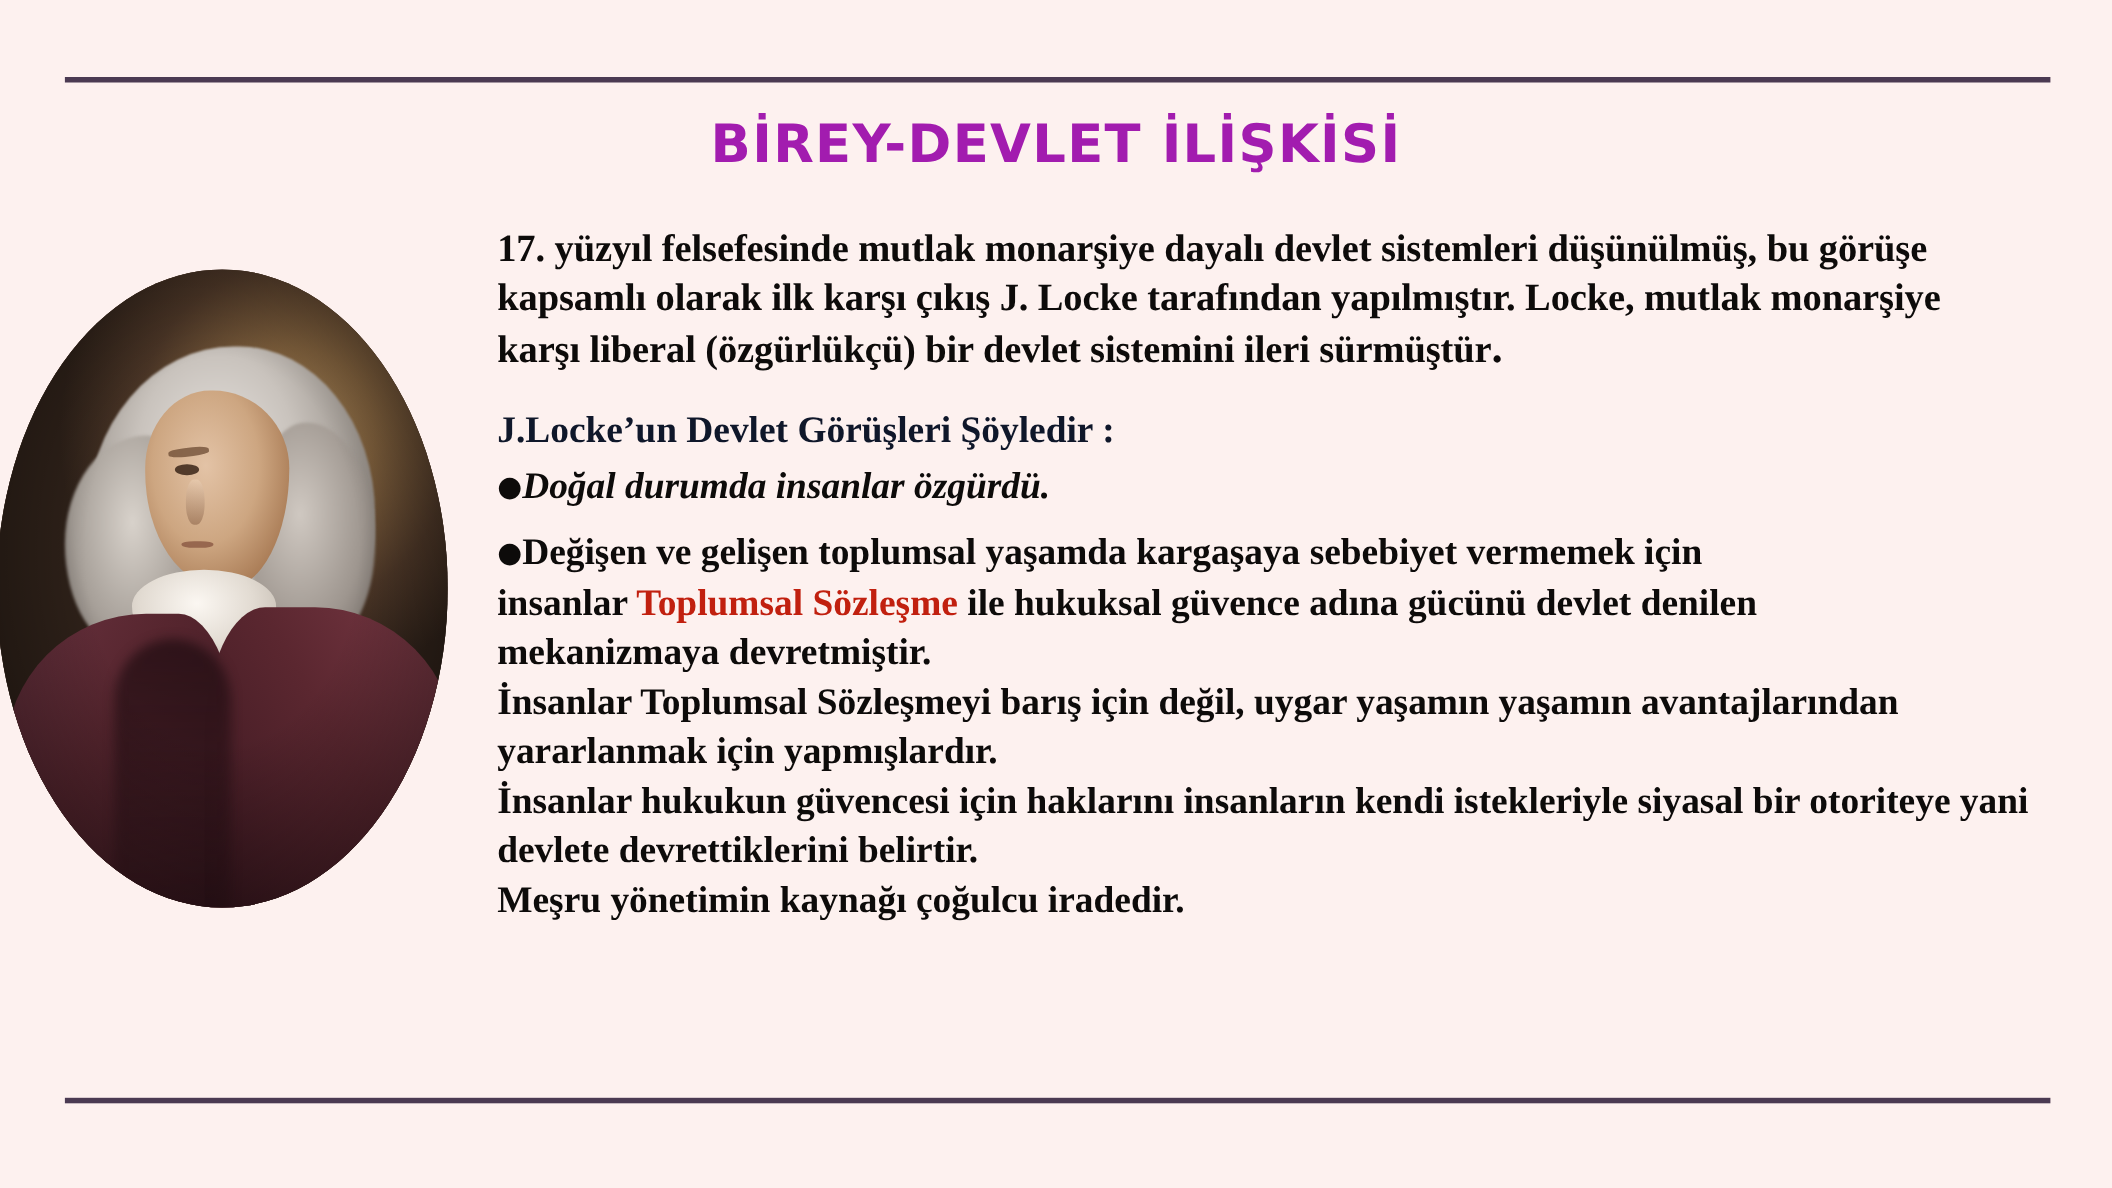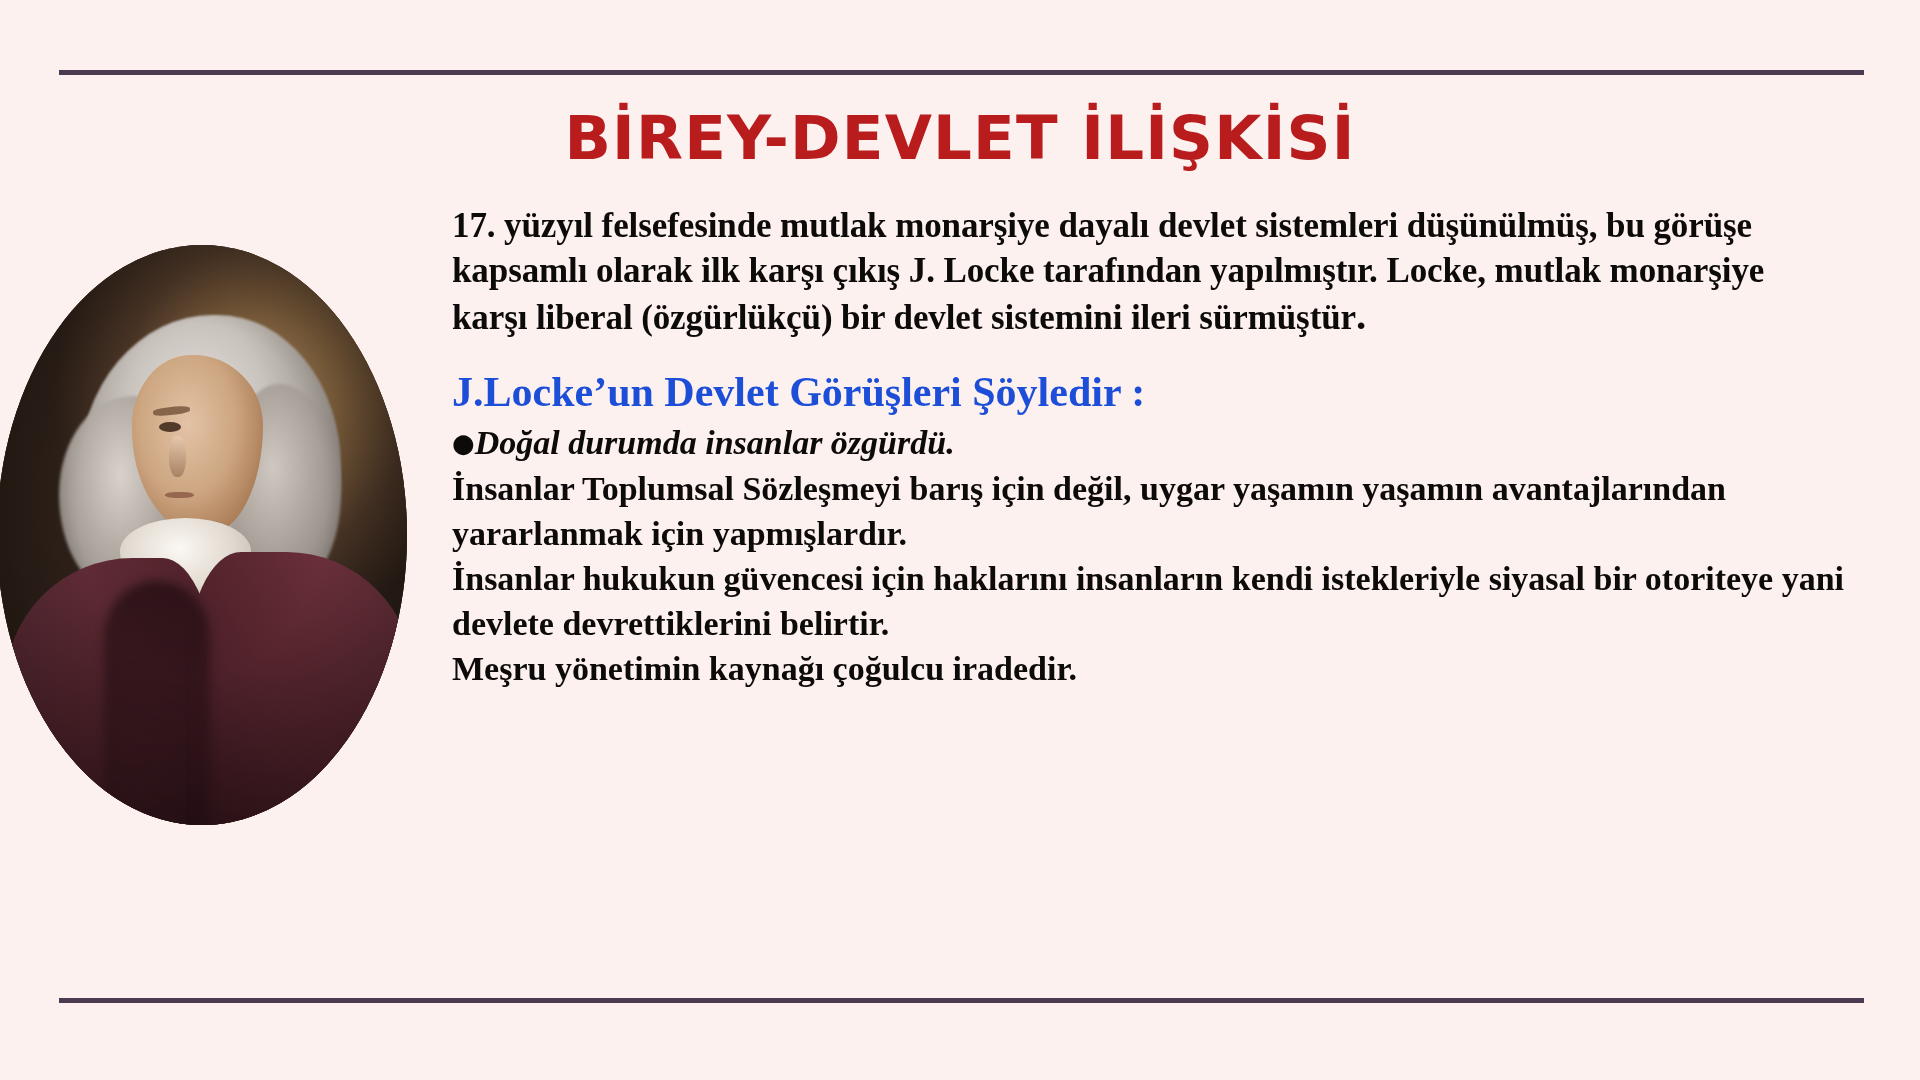--- a/index.html
+++ b/index.html
@@ -21,23 +21,23 @@
   }
   .rule.top { top:70px; }
   .rule.bottom { top:998px; }
 
   
   #title {
     position:absolute; left:0; top:106px; width:1920px;
     text-align:center;
     font-family:"DejaVu Sans", sans-serif;
     font-weight:bold;
-    font-size:61px;
+    font-size:48px;
     letter-spacing:1.2px;
-    color:#b91c1c;
+    color:#a21caf;
     line-height:1.05;
   }
 
   
   #portrait-wrap {
     position:absolute; left:-3px; top:245px;
     width:410px; height:580px;
   }
   #portrait {
     position:absolute; left:0; top:0; width:410px; height:580px;
@@ -135,23 +135,23 @@
     line-height:45px;
     color:#0d0b0a;
     letter-spacing:-0.1px;
   }
   #para1 { width:1390px; }
   #para1 .bigdot { font-size:41px; }
   #subhead {
     margin-top:30px;
     font-family:"Liberation Serif", serif;
     font-weight:bold;
-    font-size:42px;
+    font-size:34px;
     line-height:44px;
-    color:#1d4ed8;
+    color:#0f172a;
   }
   .bullet-line {
     font-family:"Liberation Serif", serif;
     font-weight:bold;
     font-size:34px;
     line-height:45px;
     color:#0d0b0a;
   }
   #b1 { margin-top:6px;font-style:italic; }
   #b2 { margin-top:14px; width:1180px; }
@@ -193,19 +193,20 @@
   </div>
 
   <div id="text-col">
 
     <p class="para" id="para1"><span>17. yüzyıl felsefesinde mutlak monarşiye dayalı devlet sistemleri düşünülmüş, bu görüşe kapsamlı olarak ilk karşı çıkış J. Locke tarafından yapılmıştır. Locke, mutlak monarşiye karşı liberal (özgürlükçü) bir devlet sistemini ileri sürmüştür</span><span class="bigdot">.</span></p>
 
     <p id="subhead">J.Locke’un Devlet Görüşleri Şöyledir :</p>
 
     <p class="bullet-line" id="b1"><span class="dot">●</span><span>Doğal durumda insanlar özgürdü.</span></p>
 
+    <p class="bullet-line" id="b2"><span class="dot">●</span><span>Değişen ve gelişen toplumsal yaşamda kargaşaya sebebiyet vermemek için insanlar </span><span class="red">Toplumsal Sözleşme</span><span> ile hukuksal güvence adına gücünü devlet denilen mekanizmaya devretmiştir.</span></p>
 
     <p class="bullet-line block">İnsanlar Toplumsal Sözleşmeyi barış için değil, uygar yaşamın yaşamın avantajlarından yararlanmak için yapmışlardır.</p>
     <p class="bullet-line block">İnsanlar hukukun güvencesi için haklarını insanların kendi istekleriyle siyasal bir otoriteye yani devlete devrettiklerini belirtir.</p>
     <p class="bullet-line block">Meşru yönetimin kaynağı çoğulcu iradedir.</p>
 
   </div>
 </div>
 
 </body></html>

